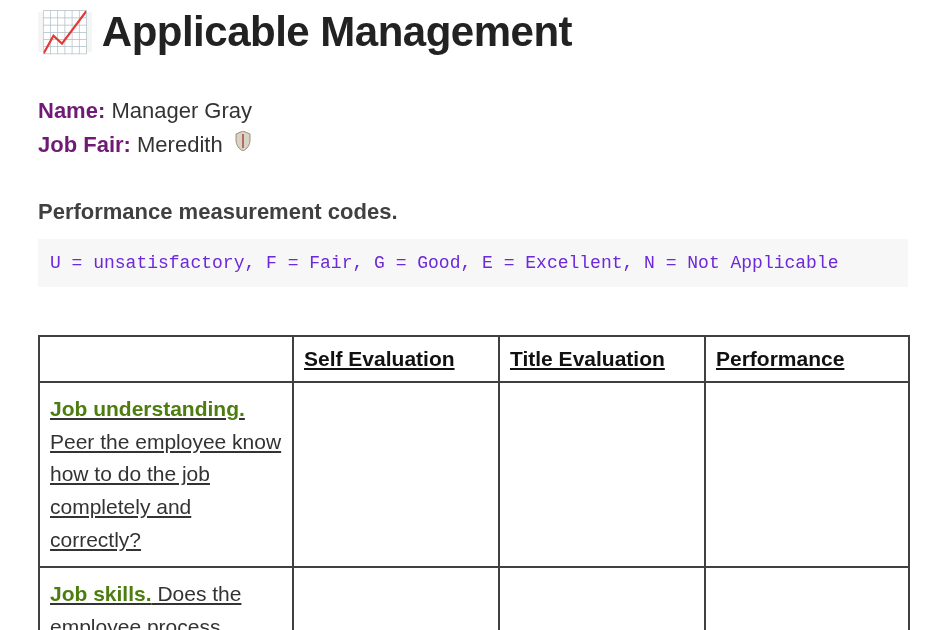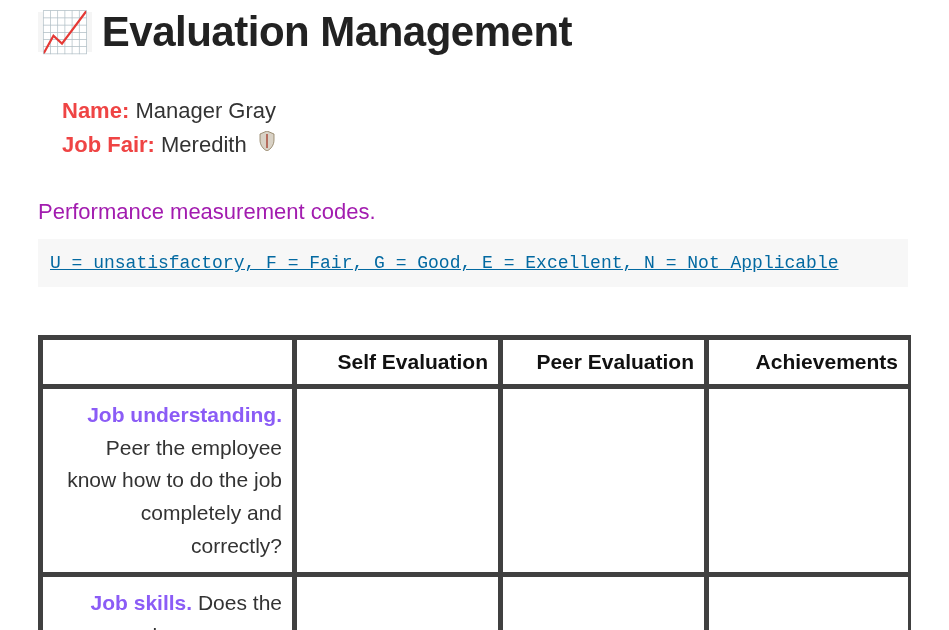--- a/index.html
+++ b/index.html
@@ -34,88 +34,88 @@
     .employee-info {
       margin-bottom: 36px;
     }
     .employee-info-row {
       font-size: 22px;
       line-height: 1.55;
       color: #333;
     }
     .employee-info-row .label {
       font-weight: 700;
-      color: #ef4444;
-      margin-left: 24px;
+      color: #701a75;
     }
     .shield-icon {
       display: inline-block;
       vertical-align: middle;
       margin-left: 6px;
       position: relative;
       top: -2px;
     }
     .codes-heading {
       font-size: 22px;
-      color: #a21caf;
+      color: #404040;
       margin-bottom: 14px;
+      font-weight: bold;
     }
     .codes-block {
       background: #f7f7f7;
       font-family: "SFMono-Regular", Consolas, "Liberation Mono", Menlo, monospace;
       font-size: 18px;
-      color: #0369a1;
+      color: #6d28d9;
       padding: 14px 12px;
       margin-bottom: 48px;
       width: 870px;
-      text-decoration: underline;
     }
     table.eval-table {
       border-collapse: collapse;
       width: 870px;
       table-layout: fixed;
     }
     table.eval-table th,
     table.eval-table td {
-      border: 5px solid #404040;
+      border: 2px solid #404040;
       padding: 10px 10px;
       vertical-align: top;
-      text-align: right;
+      text-align: left;
+      text-decoration: underline;
     }
     table.eval-table th {
       font-size: 21px;
       font-weight: 700;
       color: #111;
     }
     table.eval-table col.col-criteria { width: 254px; }
     table.eval-table col.col-self { width: 206px; }
     table.eval-table col.col-peer { width: 206px; }
     table.eval-table col.col-ach { width: 204px; }
     .criteria-cell {
       font-size: 21px;
       line-height: 1.55;
       color: #333;
     }
     .criteria-title {
       font-weight: 700;
-      color: #8b5cf6;
+      color: #4d7c0f;
     }
     .cutoff {
       height: 630px;
       overflow: hidden;
     }
   </style>
 </head>
 <body>
 
 <div class="cutoff">
 
   <div class="page-title">
     <span class="page-title-icon">📈</span>
-    <span class="page-title-text">Evaluation Management</span>
+    <span class="page-title-text">Applicable Management</span>
   </div>
 
   <div class="employee-info">
     <div class="employee-info-row">
       <span class="label">Name:</span>
       <span>Manager Gray</span>
     </div>
     <div class="employee-info-row">
       <span class="label">Job Fair:</span>
       <span>Meredith</span>
@@ -135,22 +135,22 @@
     <colgroup>
       <col class="col-criteria">
       <col class="col-self">
       <col class="col-peer">
       <col class="col-ach">
     </colgroup>
     <thead>
       <tr>
         <th></th>
         <th>Self Evaluation</th>
-        <th>Peer Evaluation</th>
-        <th>Achievements</th>
+        <th>Title Evaluation</th>
+        <th>Performance</th>
       </tr>
     </thead>
     <tbody>
       <tr>
         <td class="criteria-cell">
           <span class="criteria-title">Job understanding.</span><span> Peer the employee know how to do the job completely and correctly?</span>
         </td>
         <td></td>
         <td></td>
         <td></td>

